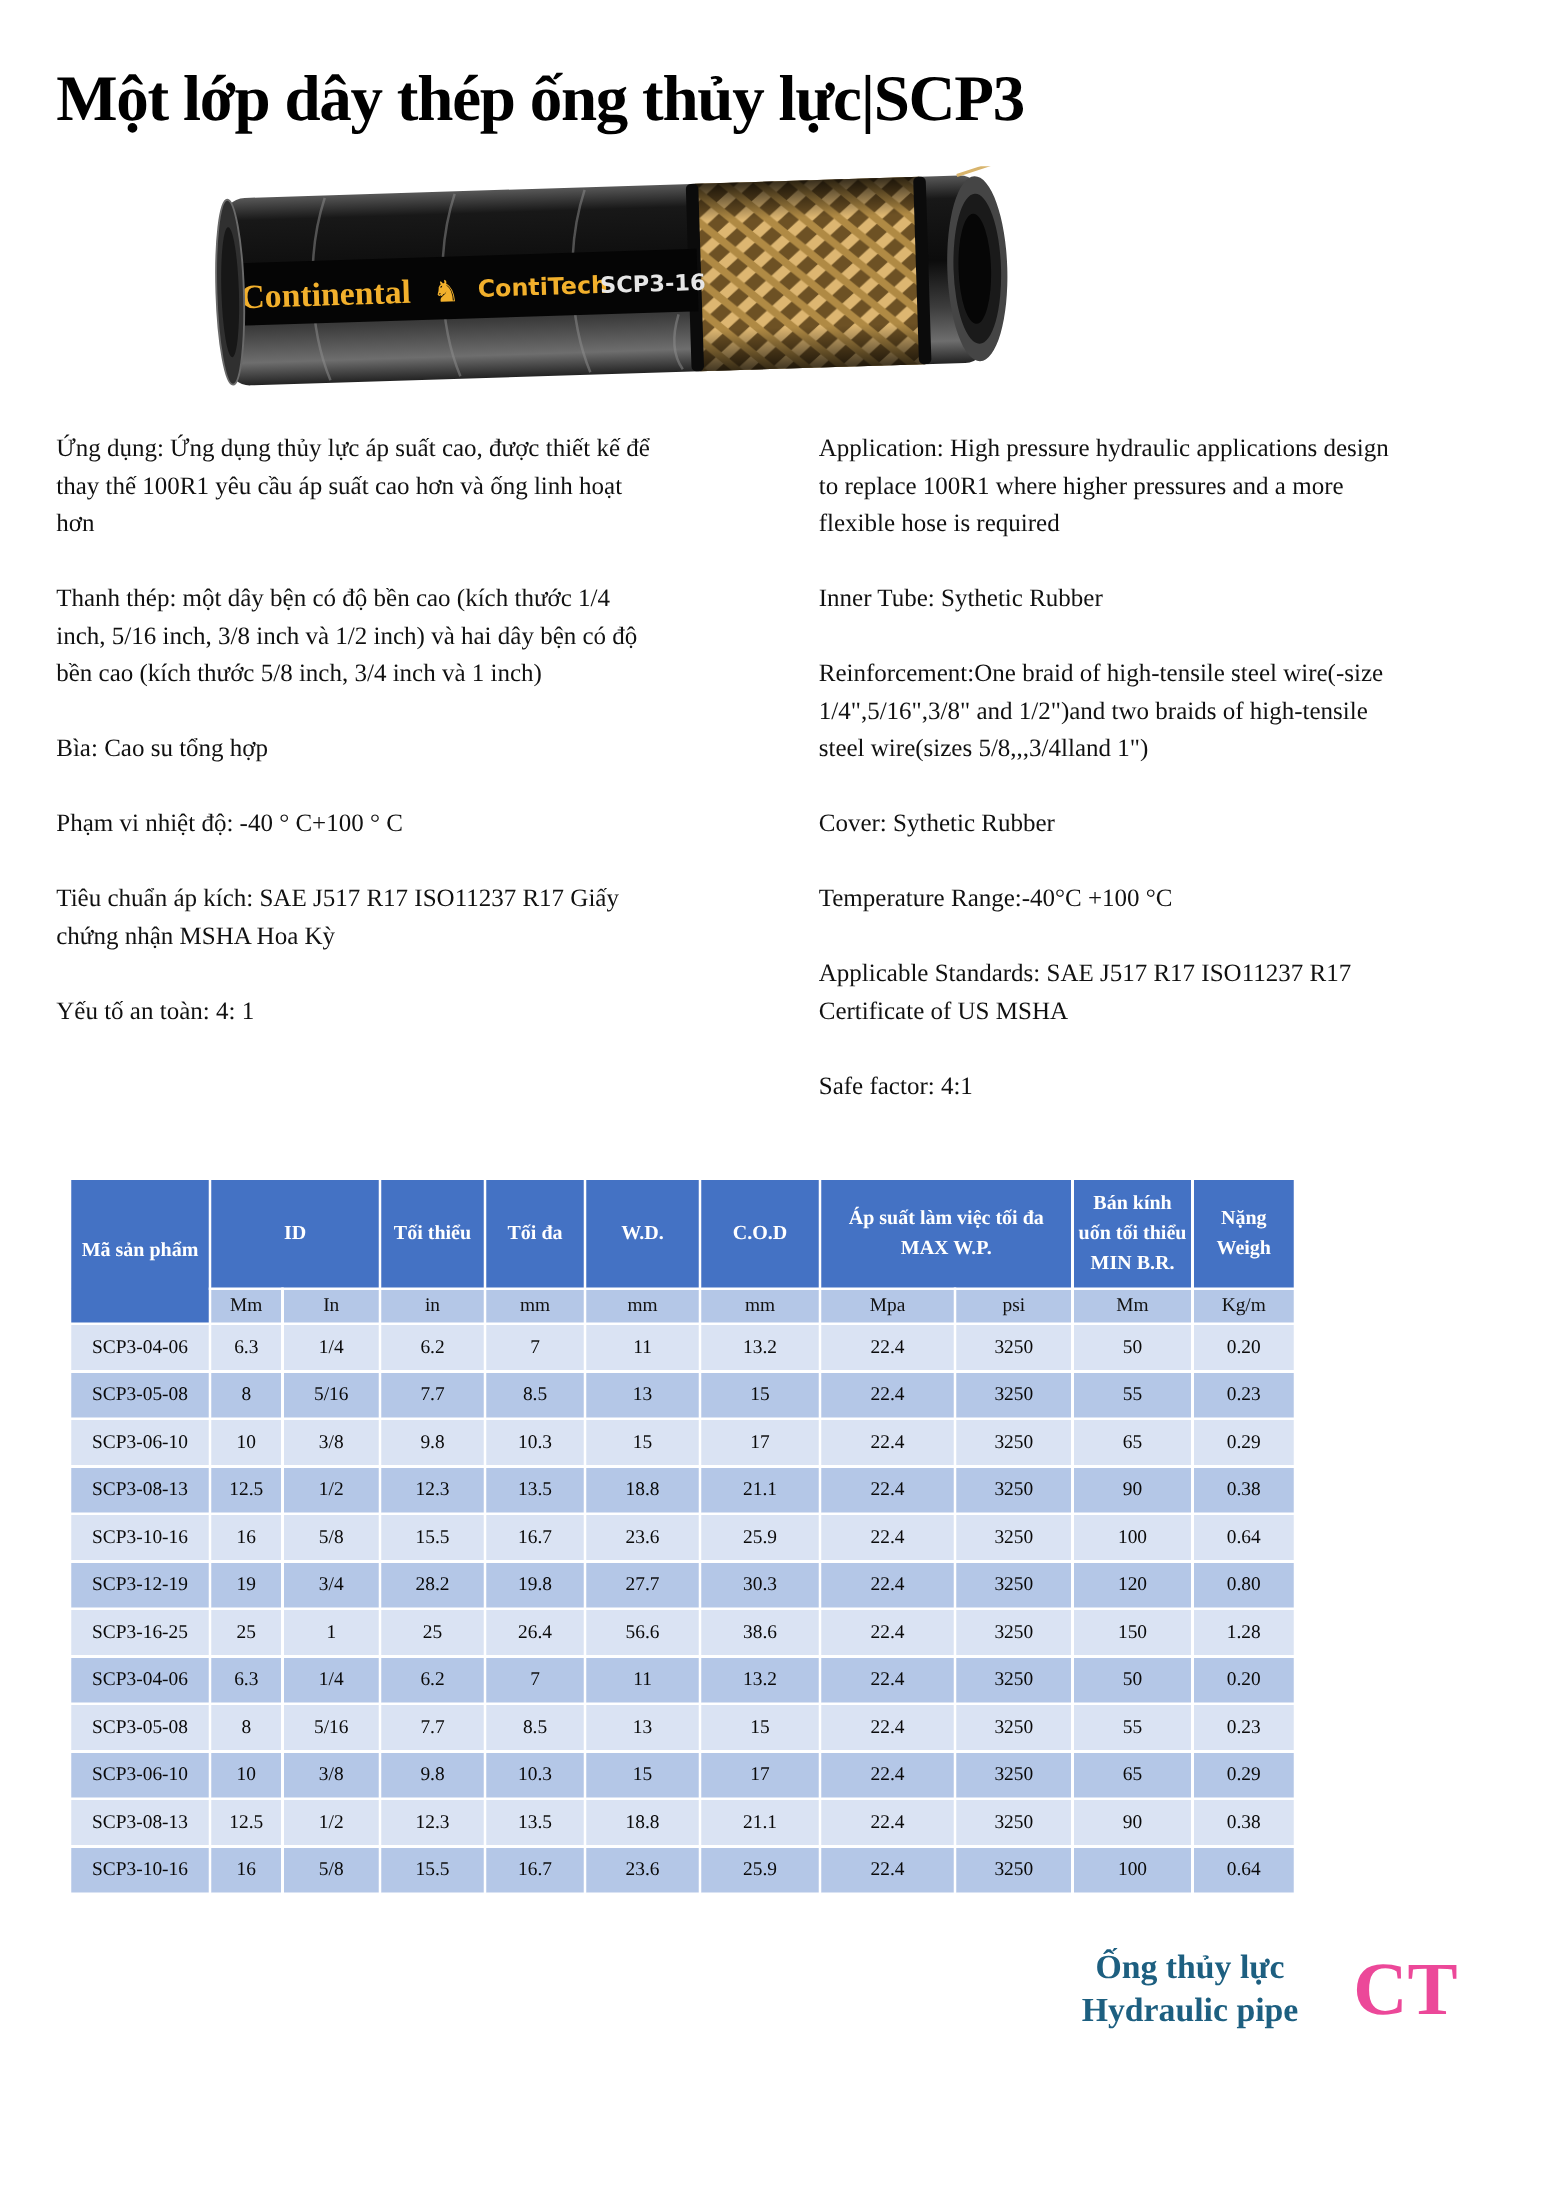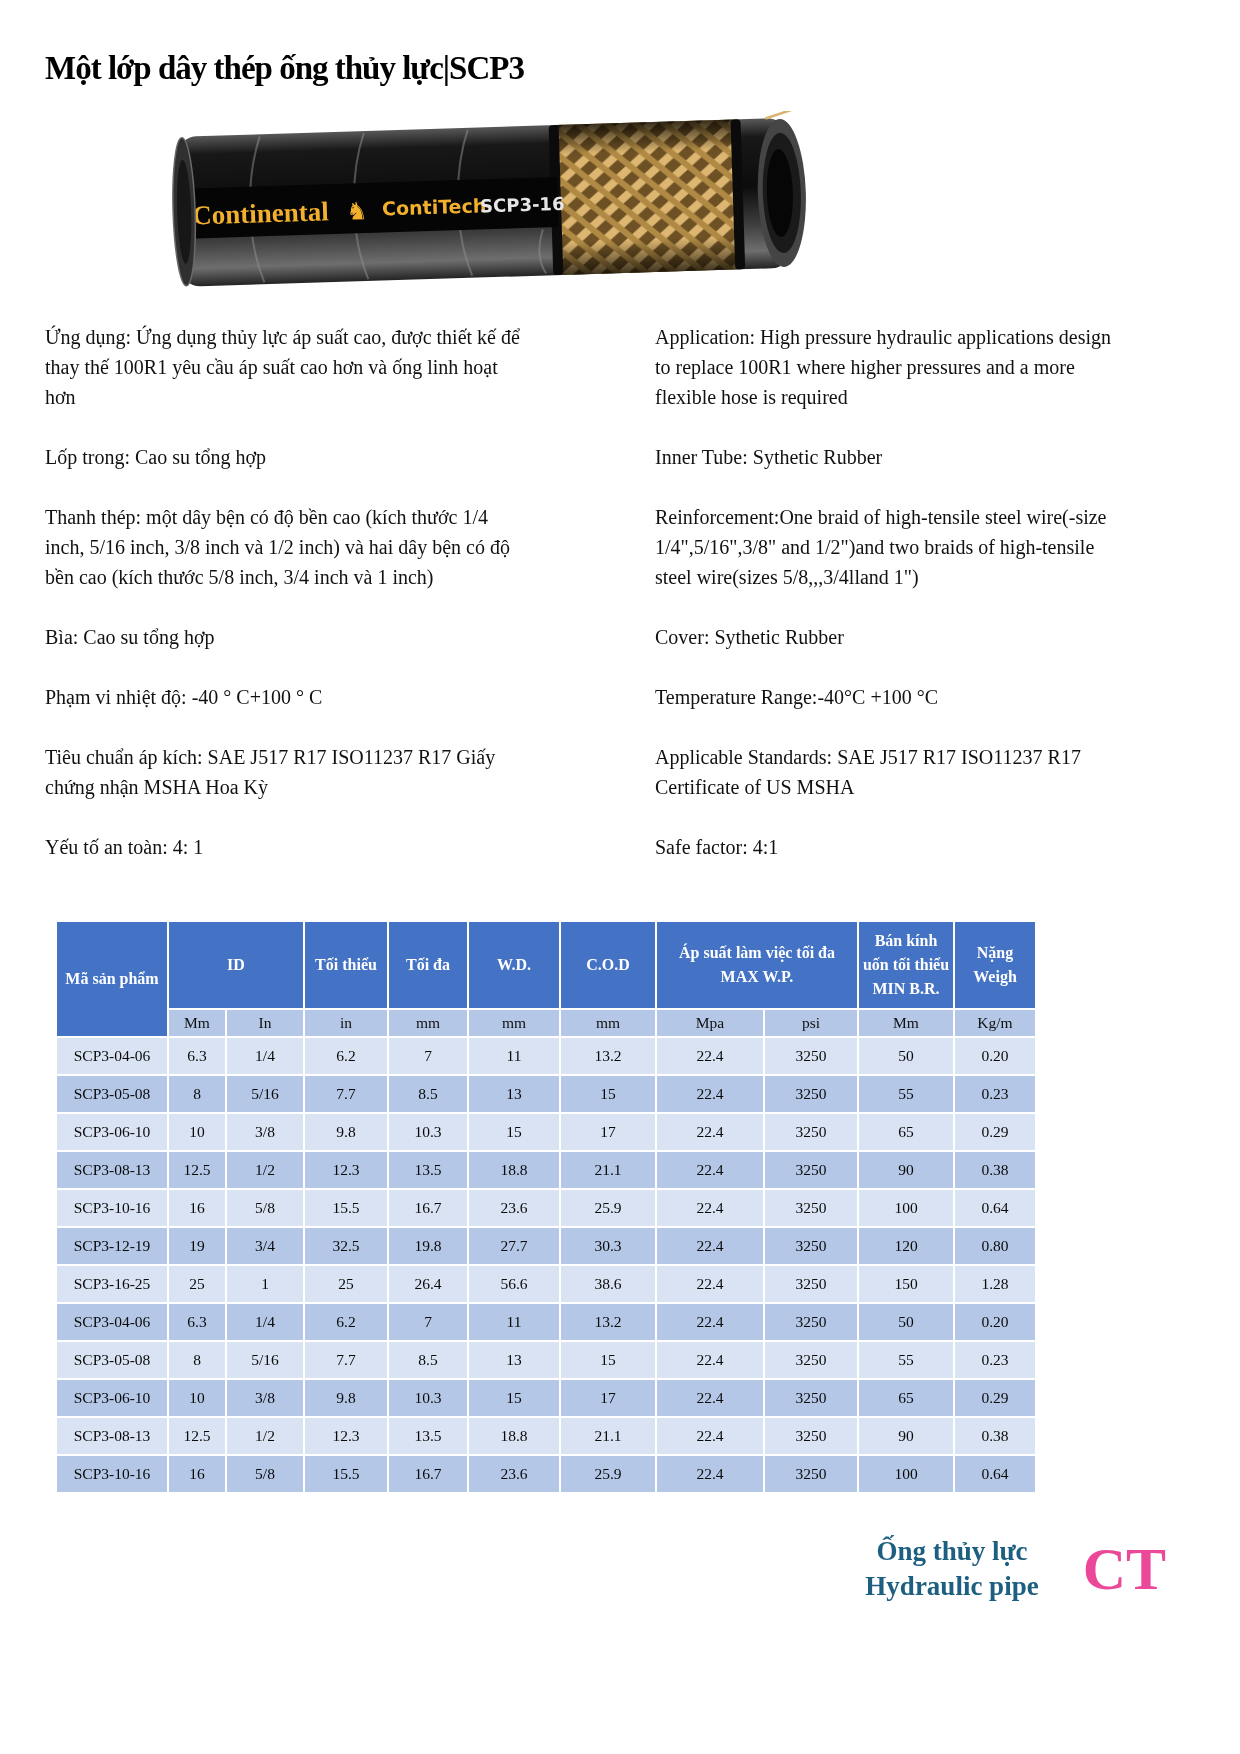--- a/index.html
+++ b/index.html
@@ -6,21 +6,21 @@
   html,body { background:#fff; }
   body {
     width:1240px; height:1754px;
     font-family:"Liberation Serif","DejaVu Serif",serif;
     color:#111; overflow:hidden;
   }
   .page { width:1240px; height:1754px; overflow:hidden; position:relative; }
 
   .title {
     margin:50px 0 0 45px;
-    font-size:33px; font-weight:bold; letter-spacing:-1px;
+    font-size:52px; font-weight:bold; letter-spacing:-1px;
     color:#000;
   }
 
   .hose-wrap { margin:24px 0 0 170px; width:650px; height:185px; }
 
   .cols { display:flex; margin:26px 45px 0 45px; gap:132px; }
   .col-vi { width:478px; }
   .col-en { width:472px; }
   .para { font-size:20px; line-height:1.5; margin-bottom:30px; }
 
@@ -109,21 +109,20 @@
         <ellipse cx="612" cy="91" rx="24" ry="74" fill="#454545"></ellipse>
         <ellipse cx="612" cy="91" rx="19" ry="60" fill="#1a1a1a"></ellipse>
         <ellipse cx="610" cy="91" rx="13" ry="44" fill="#060606"></ellipse>
       </g>
     </svg>
   </div>
 
   <div class="cols">
     <div class="col-vi">
         <p class="para">Ứng dụng: Ứng dụng thủy lực áp suất cao, được thiết kế để thay thế 100R1 yêu cầu áp suất cao hơn và ống linh hoạt hơn</p>
-        <p class="para">Lốp trong: Cao su tổng hợp</p>
         <p class="para">Thanh thép: một dây bện có độ bền cao (kích thước 1/4 inch, 5/16 inch, 3/8 inch và 1/2 inch) và hai dây bện có độ bền cao (kích thước 5/8 inch, 3/4 inch và 1 inch)</p>
         <p class="para">Bìa: Cao su tổng hợp</p>
         <p class="para">Phạm vi nhiệt độ: -40 ° C+100 ° C</p>
         <p class="para">Tiêu chuẩn áp kích: SAE J517 R17 ISO11237 R17 Giấy chứng nhận MSHA Hoa Kỳ</p>
         <p class="para">Yếu tố an toàn: 4: 1</p>
       </div>
     <div class="col-en">
         <p class="para">Application: High pressure hydraulic applications design to replace 100R1 where higher pressures and a more flexible hose is required</p>
         <p class="para">Inner Tube: Sythetic Rubber</p>
         <p class="para">Reinforcement:One braid of high-tensile steel wire(-size 1/4",5/16",3/8" and 1/2")and two braids of high-tensile steel wire(sizes 5/8,,,3/4lland 1")</p>
@@ -245,21 +244,21 @@
           <td>25.9</td>
           <td>22.4</td>
           <td>3250</td>
           <td>100</td>
           <td>0.64</td>
         </tr>
         <tr class="row-dark">
           <td>SCP3-12-19</td>
           <td>19</td>
           <td>3/4</td>
-          <td>32.5</td>
+          <td>28.2</td>
           <td>19.8</td>
           <td>27.7</td>
           <td>30.3</td>
           <td>22.4</td>
           <td>3250</td>
           <td>120</td>
           <td>0.80</td>
         </tr>
         <tr class="row-light">
           <td>SCP3-16-25</td>

